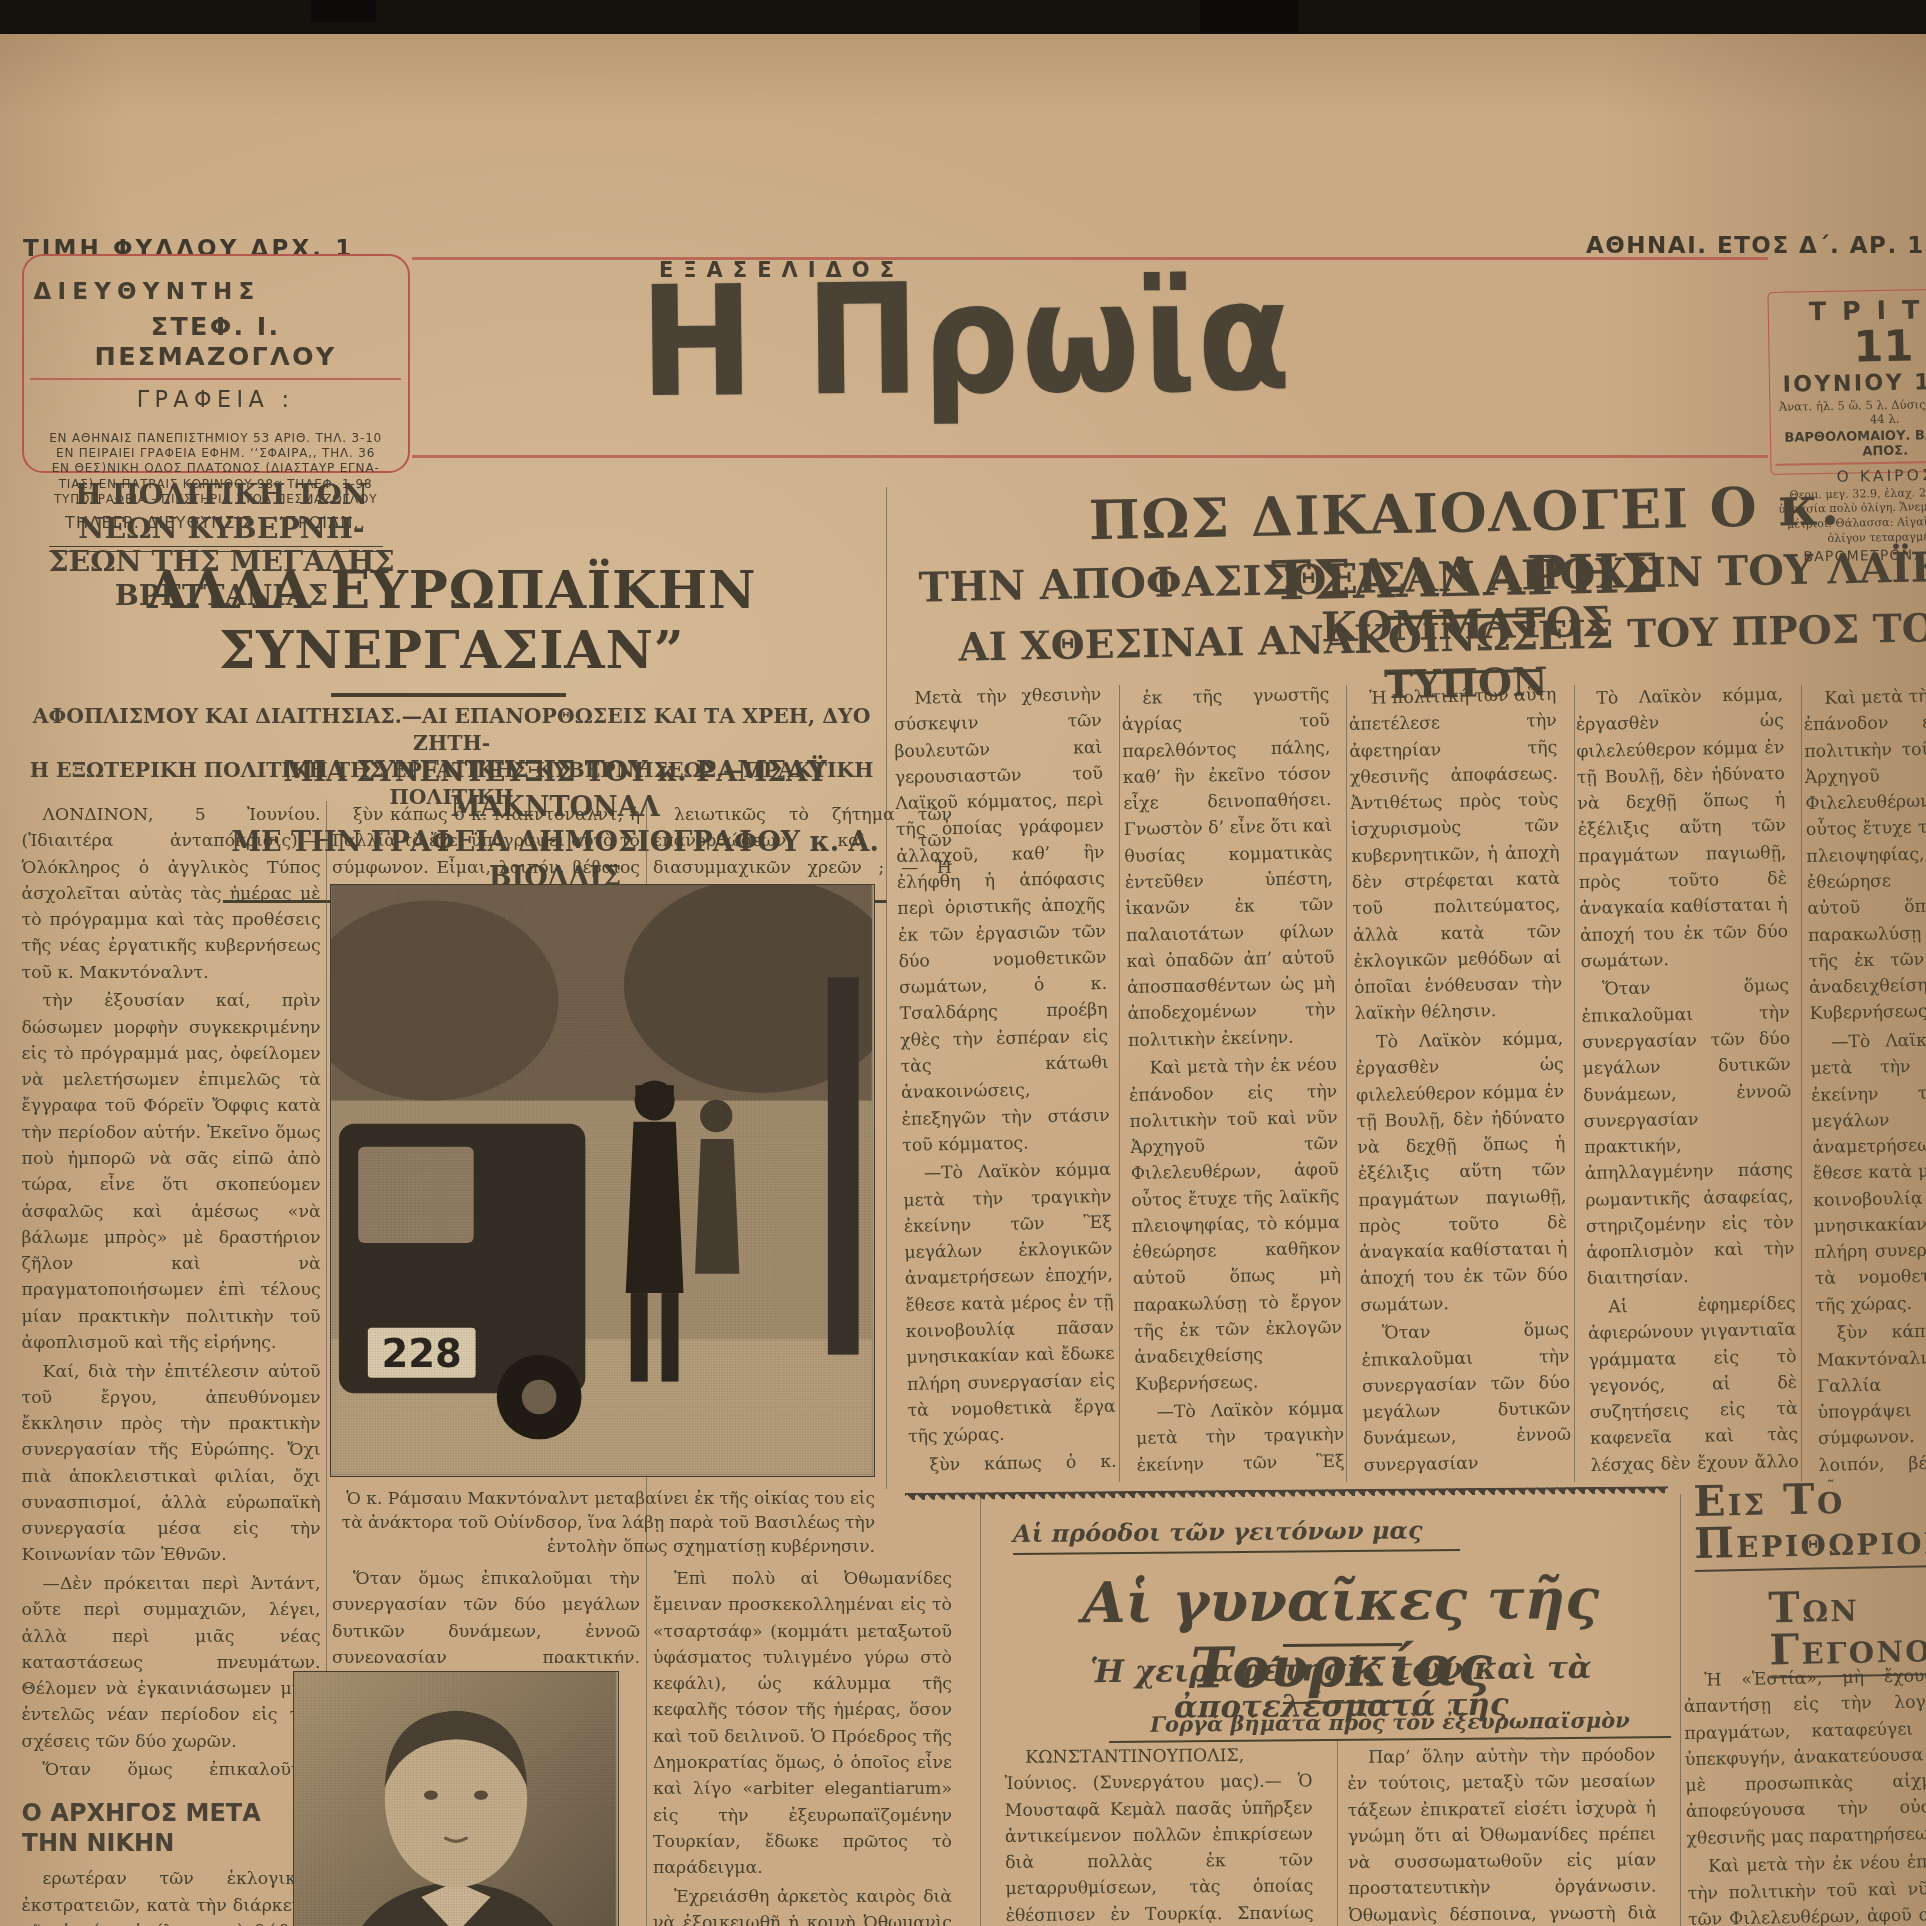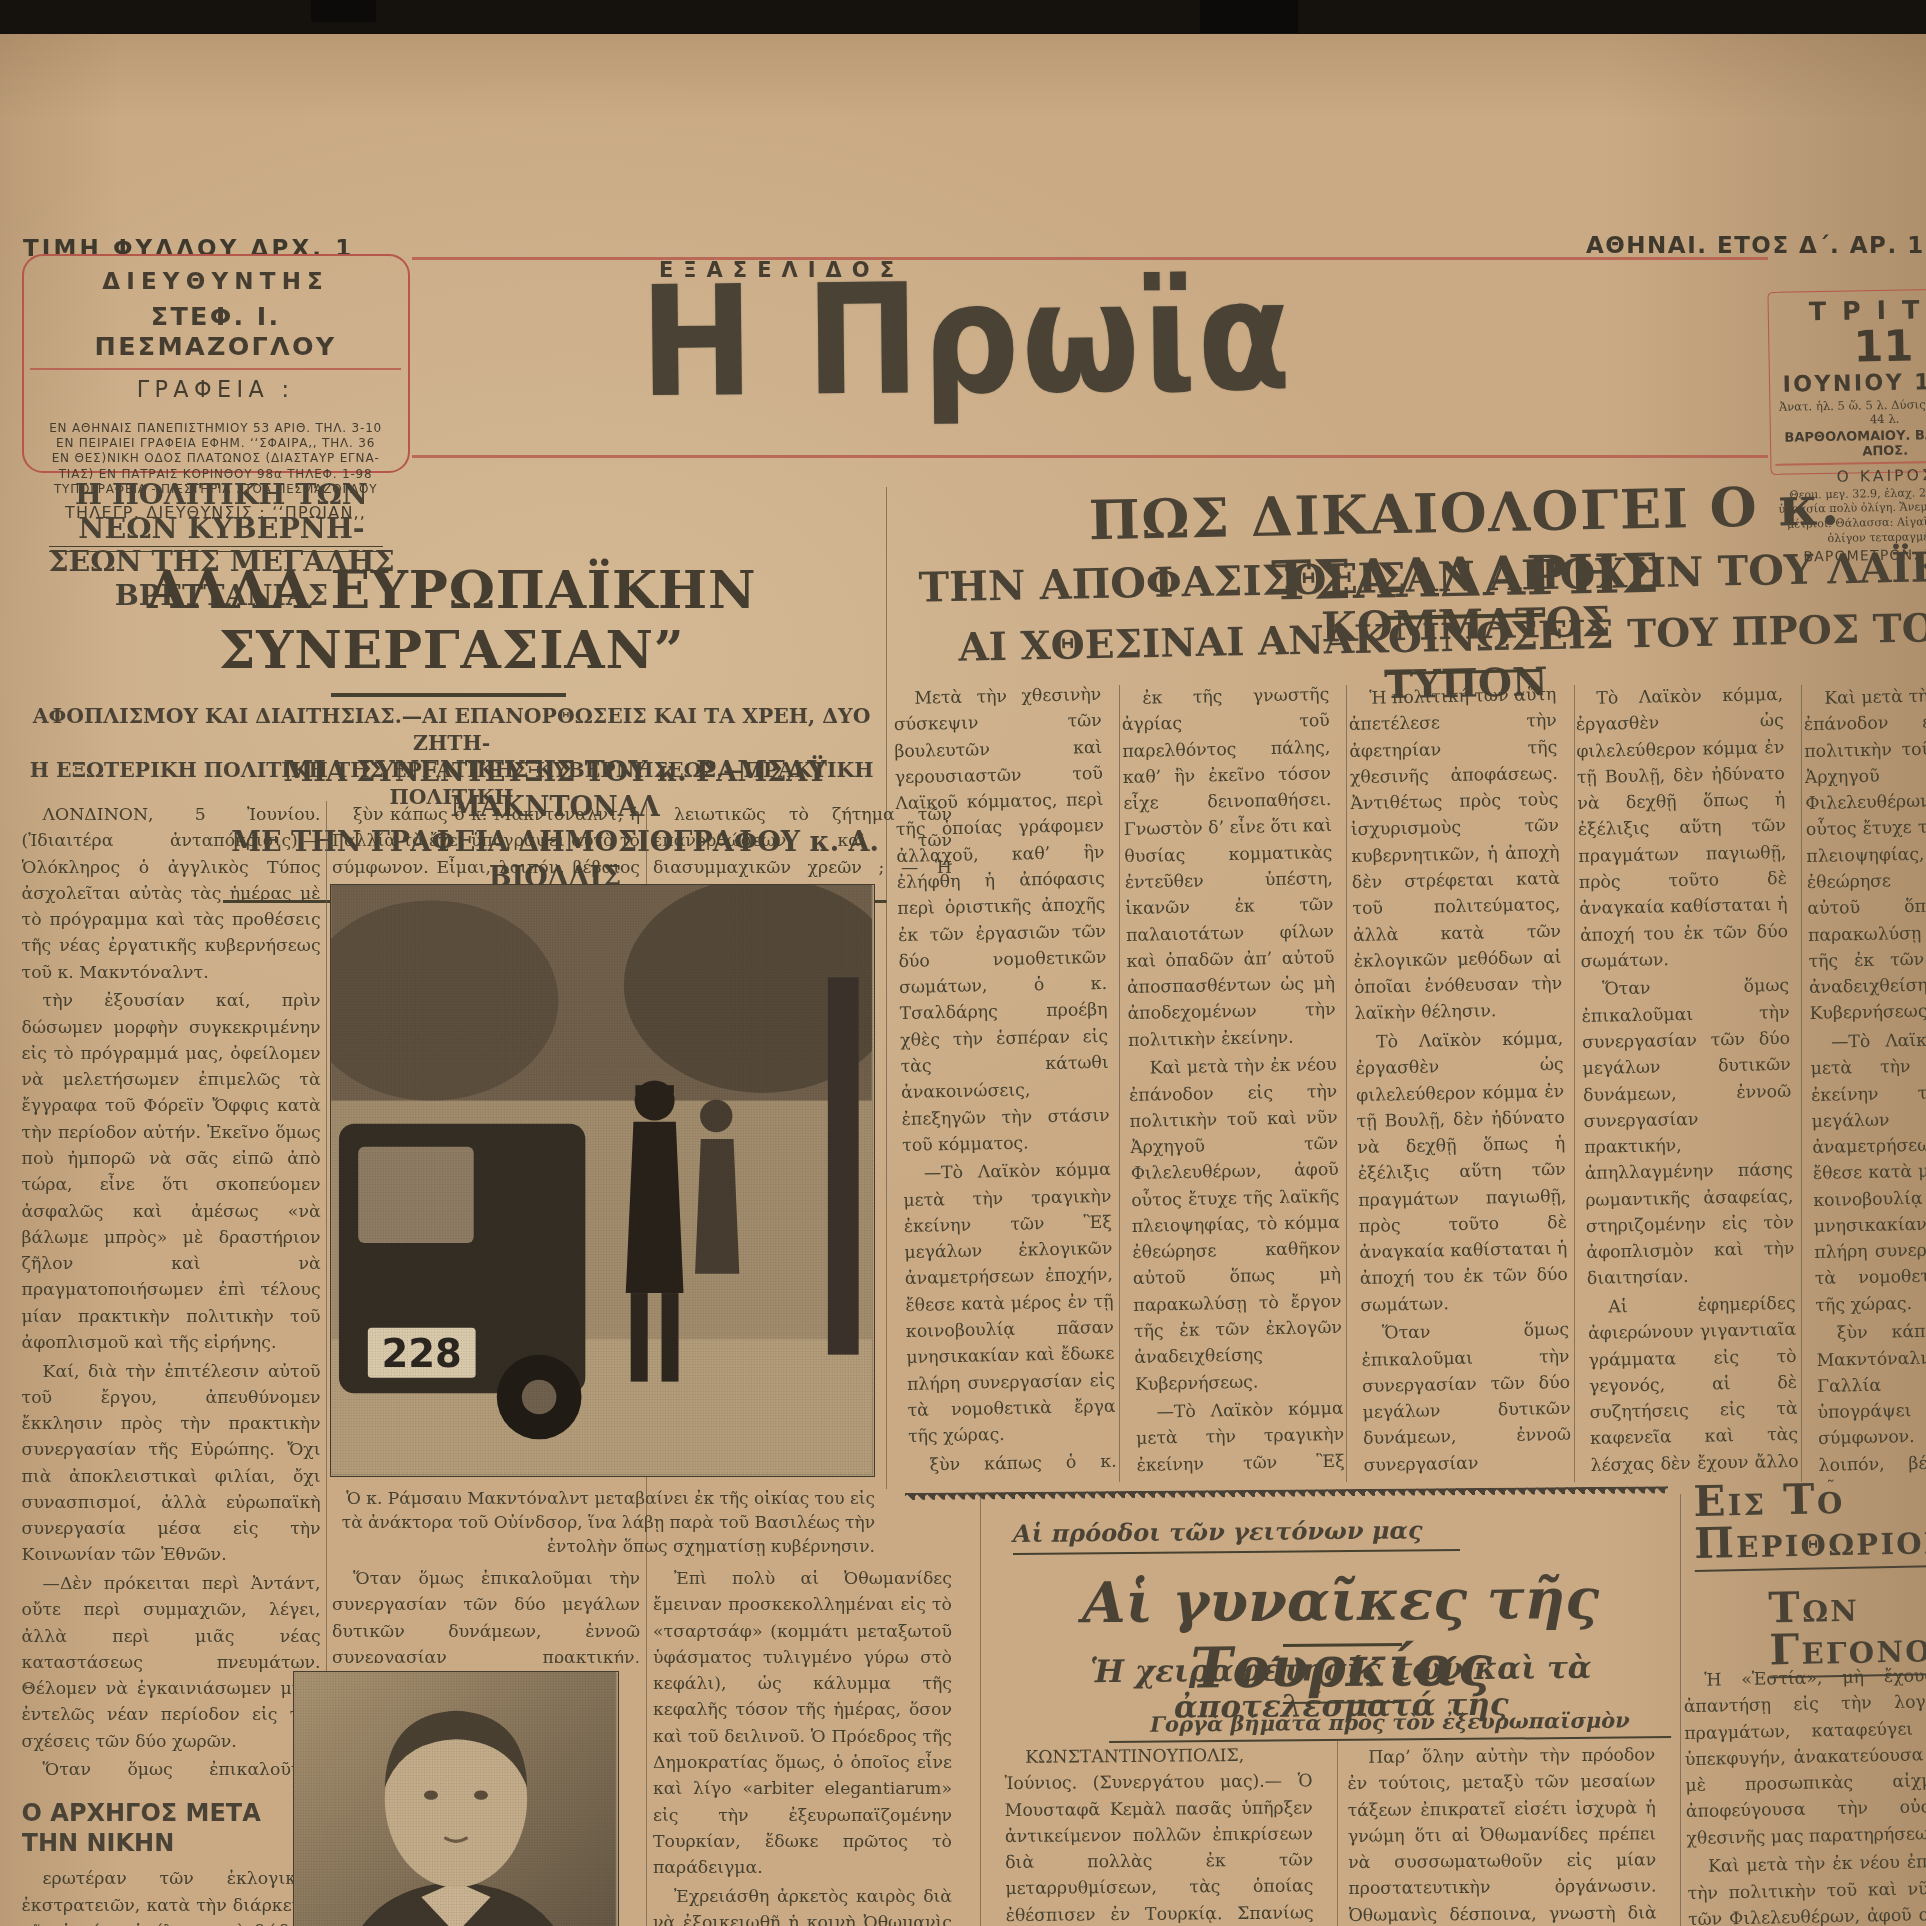--- a/index.html
+++ b/index.html
@@ -24,21 +24,21 @@
   .redline{background:#b5574b;opacity:.8;}
   .rule{background:#46402f;}
   .vr{position:absolute;width:1.2px;background:#6e614c;opacity:.75;}
   
   #price{left:23px;top:201px;font-size:23px;font-weight:bold;letter-spacing:3.1px;color:#3f392d;}
   #edition{left:435px;top:224px;width:693px;font-size:21px;font-weight:bold;letter-spacing:10px;color:#443d30;}
   #city{left:1586px;top:198px;font-size:23px;font-weight:bold;letter-spacing:1.5px;color:#3f392d;}
   #mast-title{left:516px;top:228px;width:901px;font-size:136px;font-weight:bold;color:#4a4335;
     transform:rotate(-.6deg) scaleY(1.12);transform-origin:30% 50%;letter-spacing:2.3px;text-shadow:0 0 1.2px rgba(74,67,53,.5);}
   #left-box{left:21.6px;top:220px;width:388px;height:219px;border:2.3px solid #b5574b;border-radius:21px;padding:5.4px 10px 3.9px;color:#443d30;}
-  #left-box .d1{font-size:23px;font-weight:bold;letter-spacing:6.2px;text-align:center;margin-top:7px;}
+  #left-box .d1{font-size:23px;font-weight:bold;letter-spacing:6.2px;margin-top:17px;}
   #left-box .d2{font-size:25.4px;font-weight:bold;letter-spacing:2.3px;text-align:center;margin-top:6.2px;}
   #left-box .bx-rule{height:1.9px;background:#b5574b;opacity:.8;margin:7.7px -3.9px 5.4px;}
   #left-box .gr{font-size:22.3px;letter-spacing:5.4px;text-align:center;margin-bottom:19px;}
   #left-box .ad{font-size:12px;letter-spacing:0.8px;text-align:center;line-height:1.28;}
   #left-box .tg{font-size:16px;letter-spacing:1.2px;text-align:center;margin-top:5.4px;}
   #date-box{left:1769px;top:256px;width:230px;height:183px;border:1.9px solid #b5574b;border-radius:5.4px;
     padding:3.9px 6.2px;color:#443d30;transform:rotate(-1deg);}
   #date-box .day{font-size:25.4px;font-weight:bold;letter-spacing:16px;text-align:center;text-indent:16px;}
   #date-box .num{font-size:43px;font-weight:bold;text-align:center;line-height:1.02;}
   #date-box .mon{font-size:22.3px;font-weight:bold;text-align:center;letter-spacing:2.3px;}

